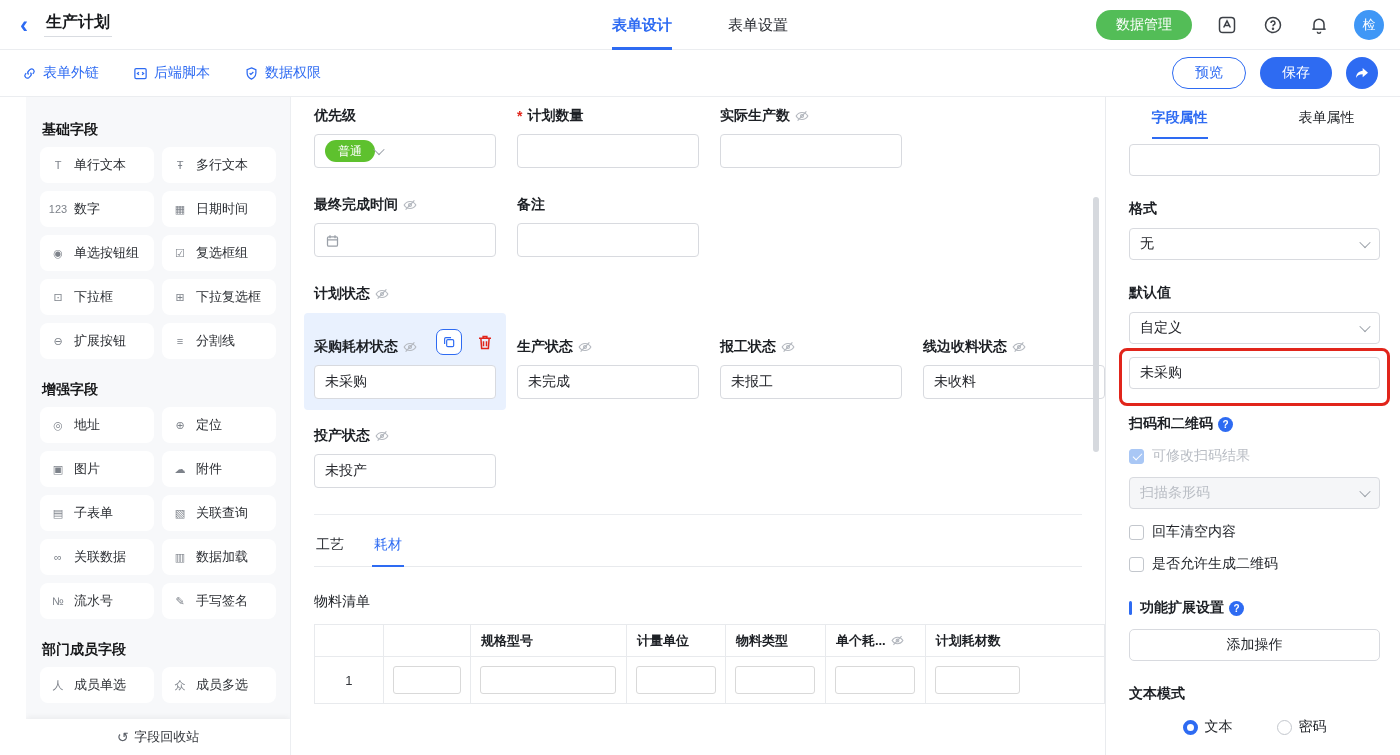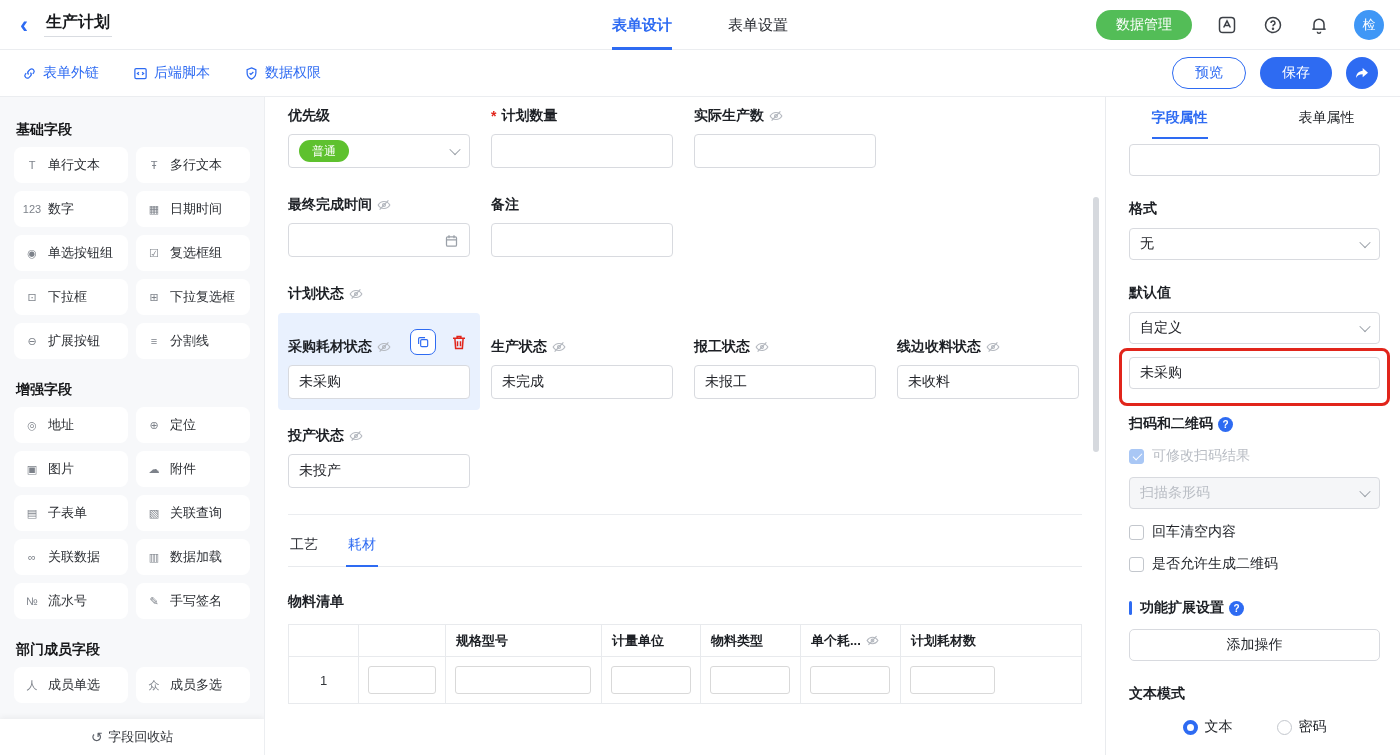--- a/index.html
+++ b/index.html
@@ -25,53 +25,53 @@
   .sub-link { color:#2e6bf2; font-size:14px; display:flex; align-items:center; gap:6px; cursor:pointer; }
   .sub-right { margin-left:auto; display:flex; align-items:center; gap:14px;font-family:Liberation Mono, monospace; }
   .btn-outline { height:32px; padding:0 22px; border-radius:17px; border:1px solid #2e6bf2; color:#2e6bf2; background:#fff; font-size:14px; cursor:pointer; font-family:inherit; }
   .btn-primary { height:32px; padding:0 22px; border-radius:17px; border:none; color:#fff; background:#2e6bf2; font-size:14px; cursor:pointer; font-family:inherit; }
   .btn-share { width:32px; height:32px; border-radius:50%; border:none; background:#2e6bf2; display:flex; align-items:center; justify-content:center; cursor:pointer; }
 
   
   .main { display:flex; height:658px; }
 
   
-  .sidebar { width:265px; background:#f7f8fa; border-right:1px solid #eceef1; padding:12px 14px 2px; position:relative; overflow:hidden; flex:none; }
+  .sidebar { width:265px; background:#f7f8fa; border-right:1px solid #eceef1; padding:12px 14px 2px; position:relative; overflow:hidden; flex:none;margin-left:26px; }
   .sb-title { font-size:14px; font-weight:700; color:#17181a; margin:12px 0 8px 2px; }
   .sb-title.mt { margin-top:22px; }
   .sb-grid { display:grid; grid-template-columns:1fr 1fr; gap:8px; }
   .sb-item { height:36px; background:#fff; border-radius:8px; display:flex; align-items:center; padding:0 8px; gap:6px; cursor:grab; }
   .sb-ico { width:20px; flex:none; text-align:center; color:#7d828a; font-size:11px; }
   .sb-lbl { font-size:13px; color:#2b2e33; white-space:nowrap; }
   .recycle { position:absolute; left:0; right:0; bottom:0; height:36px; background:#fff; display:flex; align-items:center; justify-content:center; gap:6px; font-size:13px; color:#34373c; box-shadow:0 -2px 6px rgba(0,0,0,.05); cursor:pointer; }
   .recycle .ric { color:#5b6068; font-size:14px; }
 
   
   .canvas { flex:1; background:#fff; padding:10px 0 0 23px; position:relative; overflow:hidden; }
   .frow { display:flex; align-items:flex-start; margin-bottom:28px; }
   .fld { width:182px; margin-right:21px; flex:none; }
   .flabel { font-size:14px; font-weight:700; color:#1d2025; margin-bottom:10px; display:flex; align-items:center; gap:5px; height:17px; white-space:nowrap; }
   .star { color:#e1251b; font-weight:700; }
   .inp, .ctrl { width:100%; height:34px; border:1px solid #d8dadf; border-radius:4px; background:#fff; padding:0 10px; font-size:14px; color:#24262b; font-family:inherit; }
-  .ctrl { display:flex; align-items:center; justify-content:space-between; cursor:pointer; }
+  .ctrl { display:flex; align-items:center; justify-content:flex-start; cursor:pointer; }
   .chev { width:8px; height:8px; border-right:1.6px solid #9aa0a8; border-bottom:1.6px solid #9aa0a8; transform:rotate(45deg) translate(-1px,-1px); flex:none; }
   .tag { display:inline-flex; align-items:center; height:22px; padding:0 13px; border-radius:11px; background:#5ec12e; color:#fff; font-size:12px; }
   .eye { display:inline-flex; flex:none; }
   .section-label { margin:0 0 36px; }
 
   .fld-selected { position:relative; background:#e9f1fe; border-radius:4px; width:202px; margin:-25px 11px -11px -10px; padding:25px 10px 11px; flex:none; }
   .fact { position:absolute; top:16px; right:12px; display:flex; gap:14px; align-items:center; }
   .act-copy { width:26px; height:26px; background:#fff; border:1.5px solid #2e6bf2; border-radius:7px; display:flex; align-items:center; justify-content:center; cursor:pointer; }
   .act-trash { background:none; border:none; cursor:pointer; display:flex; align-items:center; }
 
   .cv-divider { height:1px; background:#ebedf0; margin:26px 23px 0 0; }
   .subtabs { display:flex; gap:26px; margin:12px 23px 0 0; border-bottom:1px solid #e8eaed; }
   .subtab { padding:9px 2px 11px; font-size:14px; color:#2a2d33; cursor:pointer; border-bottom:2px solid transparent; margin-bottom:-1px; }
   .subtab.active { color:#2e6bf2; border-bottom-color:#2e6bf2; }
-  .tbl-title { font-size:14px; font-weight:700; color:#1d2025; margin-top:26px; }
+  .tbl-title { font-size:14px; font-weight:400; color:#1d2025; margin-top:26px; }
 
   table.mtable { border-collapse:collapse; margin-top:13px; table-layout:fixed; }
   .mtable th, .mtable td { border:1px solid #e8eaed; }
   .mtable th { height:32px; font-size:13px; font-weight:700; color:#1d2025; text-align:left; padding:0 10px; white-space:nowrap; }
   .mtable th .hwrap { display:flex; align-items:center; gap:5px; }
   .mtable td { height:47px; padding:0 9px; }
   .rownum { text-align:center; font-size:13px; color:#33363b; }
   .tbl-inp { height:28px; border:1px solid #d9d9d9; border-radius:3px; width:100%; padding:0 6px; font-size:13px; font-family:inherit; }
   .tbl-inp.w68 { width:68px; } .tbl-inp.w136 { width:136px; } .tbl-inp.w80 { width:80px; } .tbl-inp.w85 { width:85px; }
 

